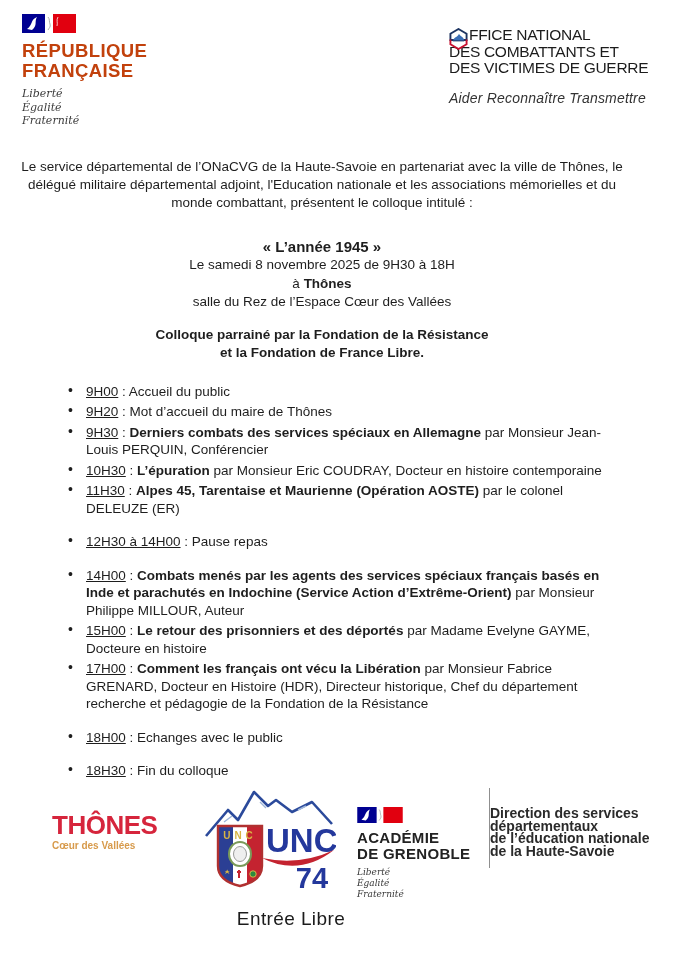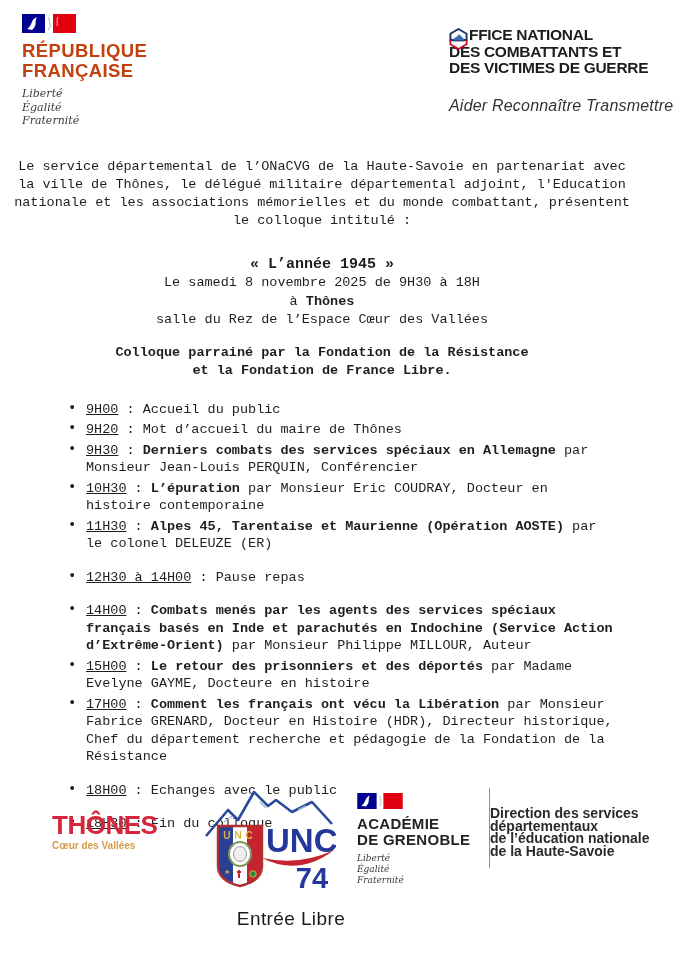--- a/index.html
+++ b/index.html
@@ -19,32 +19,32 @@
     letter-spacing: 0.4px; color: #c2410c; margin-top: 4px;
   }
   .rf-motto {
     margin-top: 7px;
     font-family: "DejaVu Serif", serif; font-style: italic;
     font-size: 11px; line-height: 13.5px; color: #3a3a3a;
   }
 
   .oncvg { position: absolute; left: 449px; top: 27px; width: 240px; }
   .oncvg-line {
-    font-weight: bold; font-size: 15.5px; line-height: 16.5px;
+    font-weight: normal; font-size: 15.5px; line-height: 16.5px;
     letter-spacing: -0.3px; color: #1c1c1c; white-space: nowrap;
   }
   .oncvg-l1 { padding-left: 20px; }
   .hex-icon { position: absolute; left: 0; top: 1px; }
   .oncvg-tagline {
-    font-style: italic; font-size: 16px; letter-spacing: 0.2px;
-    margin-top: 20px; color: #333;
+    font-style: italic; font-size: 14px; letter-spacing: 0.2px;
+    margin-top: 13px; color: #333;
   }
 
   
-  .main { position: absolute; left: 0; top: 158px; width: 644px; font-family: Liberation Mono, monospace; }
+  .main { position: absolute; left: 0; top: 158px; width: 644px; }
   .intro {
     width: 630px; margin: 0 auto; text-align: center;
     font-size: 13.5px; line-height: 18px;
   }
   .event-title { text-align: center; font-size: 15px; font-weight: bold; margin-top: 26px; }
   .when { text-align: center; font-size: 13.5px; line-height: 18.5px; margin-top: 1px; }
   .patronage { text-align: center; font-size: 13.5px; font-weight: bold; line-height: 18.5px; margin-top: 14px; }
 
   .schedule { margin: 20px 28px 0 66px; padding: 0; list-style: none; }
   .schedule li {
@@ -59,21 +59,21 @@
 
   
   .footer { position: absolute; left: 0; top: 780px; width: 694px; height: 125px; }
 
   .thones { position: absolute; left: 52px; top: 30px; width: 118px; }
   .thones-name { color: #d6253c; font-weight: bold; font-size: 26px; letter-spacing: -0.5px; }
   .thones-sub { color: #d79a4b; font-size: 10px; font-weight: bold; margin-top: -1px; }
 
   .unc { position: absolute; left: 200px; top: -2px; }
 
-  .academie { position: absolute; left: 357px; top: 13px; }
+  .academie { position: absolute; left: 357px; top: 27px; }
   .academie-name { font-weight: bold; font-size: 15px; line-height: 16px; letter-spacing: 0.3px; color: #222; margin-top: 3px; }
   .academie-motto {
     margin-top: 5px; font-family: "DejaVu Serif", serif; font-style: italic;
     font-size: 9px; line-height: 11px; color: #3a3a3a;
   }
 
   .footer-divider { position: absolute; left: 489px; top: 8px; width: 1px; height: 80px; background: #8f8f8f; }
 
   .direction { position: absolute; left: 490px; top: 27px; font-size: 14px; font-weight: bold; line-height: 12.5px; color: #2a2a2a; }
 

